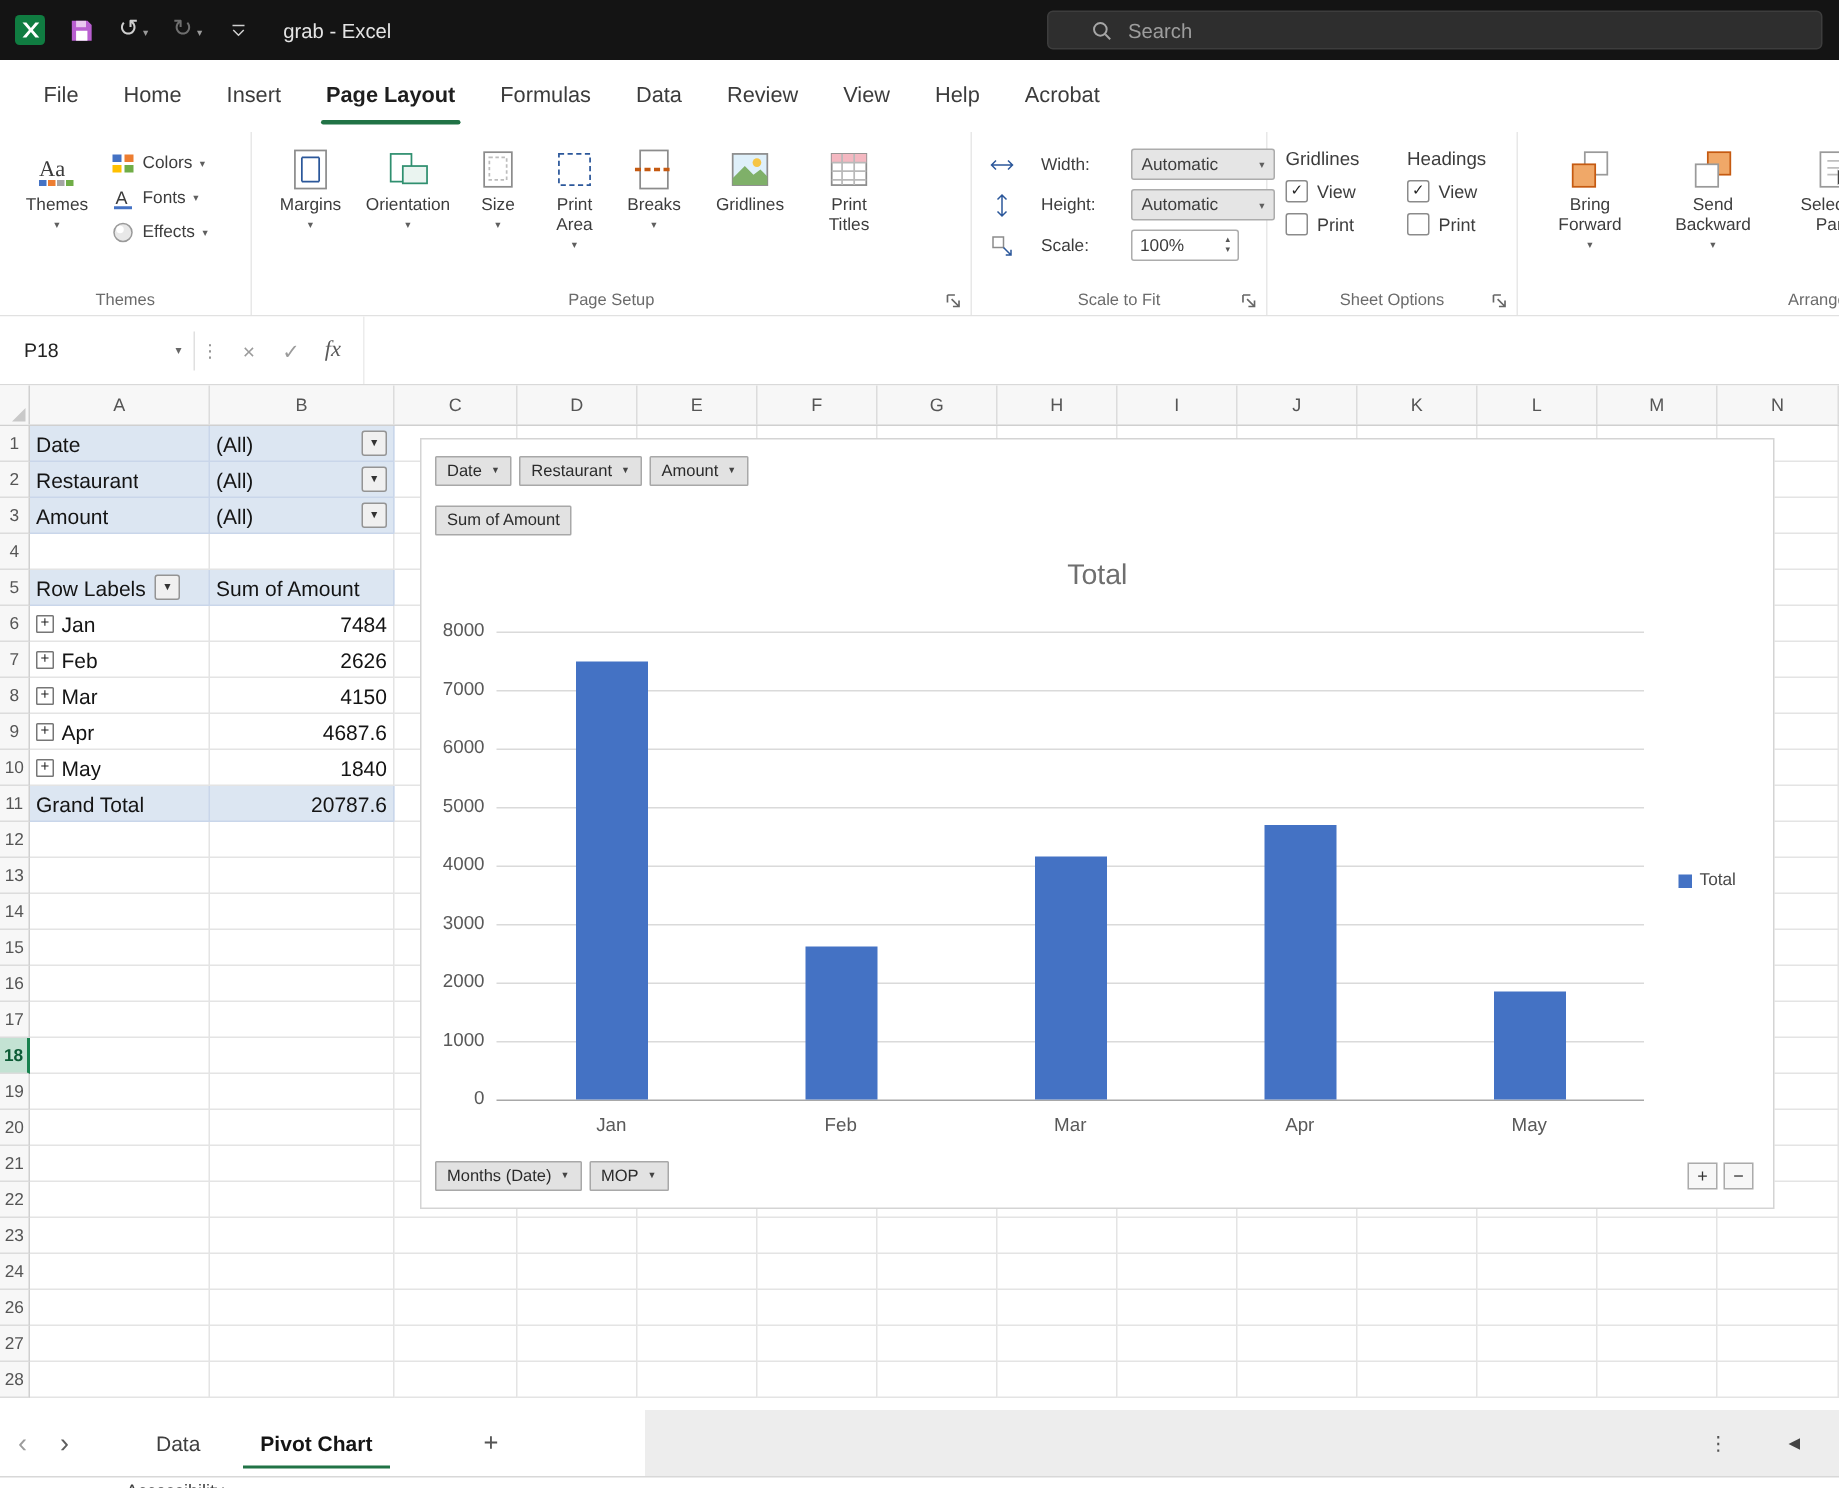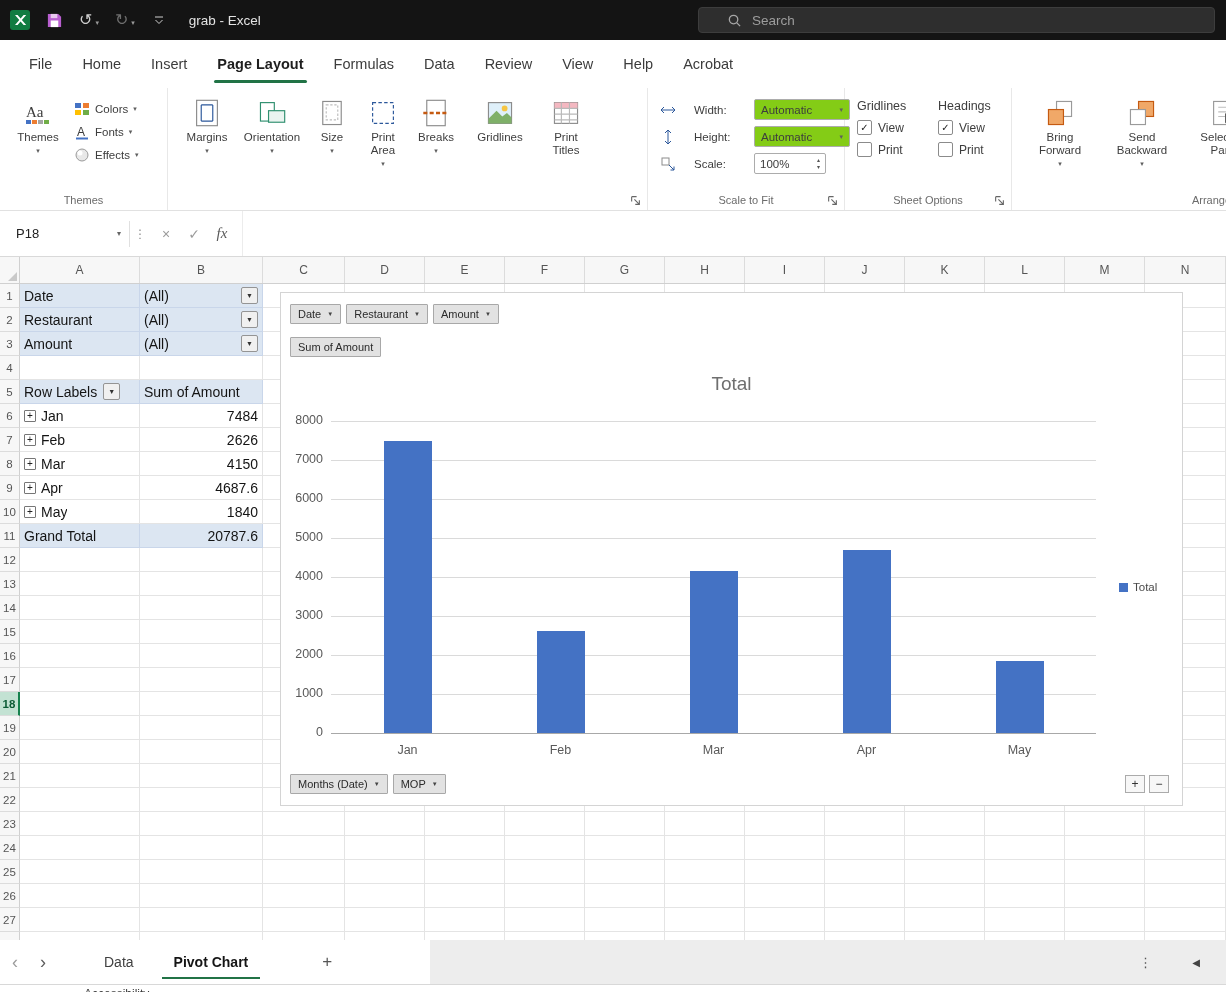--- a/index.html
+++ b/index.html
@@ -37,21 +37,21 @@
 .bchev{font-size:7px;color:#5f5f5f;}
 .stack{display:flex;flex-direction:column;gap:7px;margin-left:8px;padding-top:5px;}
 .smallbtn{display:flex;align-items:center;gap:5px;font-size:11.5px;color:#3d3d3d;white-space:nowrap;}
 .schev{font-size:7px;color:#5f5f5f;}
 .sicon{width:16px;height:16px;flex:none;display:inline-flex;}
 .bicon{width:30px;height:30px;display:inline-flex;}
 .bicon svg,.sicon svg{width:100%;height:100%;}
 .sfcol{display:flex;flex-direction:column;gap:6px;padding-top:3px;}
 .sfrow{display:flex;align-items:center;gap:18px;font-size:11.5px;color:#3d3d3d;}
 .sflabel{width:42px;}
-.combo{width:96px;height:21px;border:1px solid #acacac;border-radius:2px;background:#84cc16;display:flex;align-items:center;justify-content:space-between;padding:0 6px;font-size:11.5px;color:#3d3d3d;}
+.combo{width:96px;height:21px;border:1px solid #acacac;border-radius:2px;background:#e5e5e5;display:flex;align-items:center;justify-content:space-between;padding:0 6px;font-size:11.5px;color:#3d3d3d;}
 .cchev{font-size:7px;color:#5f5f5f;}
 .spin{width:72px;height:21px;border:1px solid #acacac;border-radius:2px;background:#fff;display:flex;align-items:center;justify-content:space-between;padding:0 5px;font-size:11.5px;color:#3d3d3d;}
 .spin-arrows{display:flex;flex-direction:column;gap:1px;}
 .spin-arrows span{font-size:6px;line-height:6px;color:#555;}
 .socol{display:flex;flex-direction:column;gap:7px;padding-top:3px;width:72px;}
 .sohead{font-size:12.5px;color:#3d3d3d;}
 .cbrow{display:flex;align-items:center;gap:6px;font-size:12px;color:#3d3d3d;}
 .cb{width:15px;height:15px;border:1px solid #8b8b8b;border-radius:2px;background:#fff;display:flex;align-items:center;justify-content:center;font-size:10px;line-height:1;color:#222;flex:none;}
 
 
@@ -298,20 +298,21 @@
           </span>
         <span class="blabel" style="max-width:40px">Print Titles</span>
       </div>
     </div>
     <div class="launcher">
       <svg width="11" height="11" viewBox="0 0 10 10">
           <path d="M1.5 1.5 H6 M1.5 1.5 V6" stroke="#666" fill="none"></path>
           <path d="M4 4 L8.5 8.5 M8.5 4.8 V8.5 H4.8" stroke="#666" fill="none"></path>
         </svg>
     </div>
+    <div class="glabel">Page Setup</div>
   </div>
 
   <div class="rgroup" style="width:197px">
     <div class="rc" style="padding-left:12px">
       <div class="sfcol">
         <div class="sfrow">
           <span class="sicon">
               <svg viewBox="0 0 16 16">
                 <path d="M1 8 h14 M4 5 L1 8 L4 11 M12 5 L15 8 L12 11" stroke="#2b579a" fill="none"></path>
               </svg>
@@ -915,37 +916,20 @@
       <div class="cell" style="width: 80px;"></div>
       <div class="cell" style="width: 80px;"></div>
       <div class="cell" style="width: 80px;"></div>
       <div class="cell" style="width: 80px;"></div>
       <div class="cell" style="width: 80px;"></div>
       <div class="cell" style="width: 80px;"></div>
       <div class="cell" style="width: 80px;"></div>
       <div class="cell" style="width: 81px;"></div>
     </div>
     <div class="grow">
-      <div class="rownum">25</div>
-      <div class="cell" style="width: 120px;"></div>
-      <div class="cell" style="width: 123px;"></div>
-      <div class="cell" style="width: 82px;"></div>
-      <div class="cell" style="width: 80px;"></div>
-      <div class="cell" style="width: 80px;"></div>
-      <div class="cell" style="width: 80px;"></div>
-      <div class="cell" style="width: 80px;"></div>
-      <div class="cell" style="width: 80px;"></div>
-      <div class="cell" style="width: 80px;"></div>
-      <div class="cell" style="width: 80px;"></div>
-      <div class="cell" style="width: 80px;"></div>
-      <div class="cell" style="width: 80px;"></div>
-      <div class="cell" style="width: 80px;"></div>
-      <div class="cell" style="width: 81px;"></div>
-    </div>
-    <div class="grow">
       <div class="rownum">26</div>
       <div class="cell" style="width: 120px;"></div>
       <div class="cell" style="width: 123px;"></div>
       <div class="cell" style="width: 82px;"></div>
       <div class="cell" style="width: 80px;"></div>
       <div class="cell" style="width: 80px;"></div>
       <div class="cell" style="width: 80px;"></div>
       <div class="cell" style="width: 80px;"></div>
       <div class="cell" style="width: 80px;"></div>
       <div class="cell" style="width: 80px;"></div>

